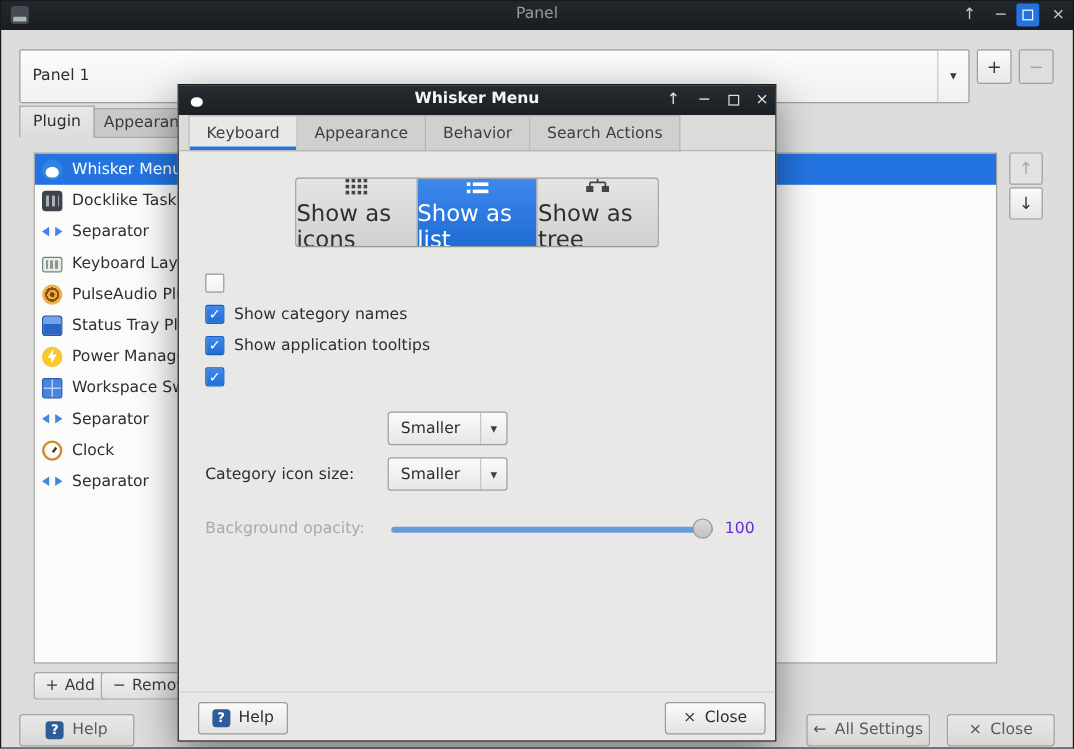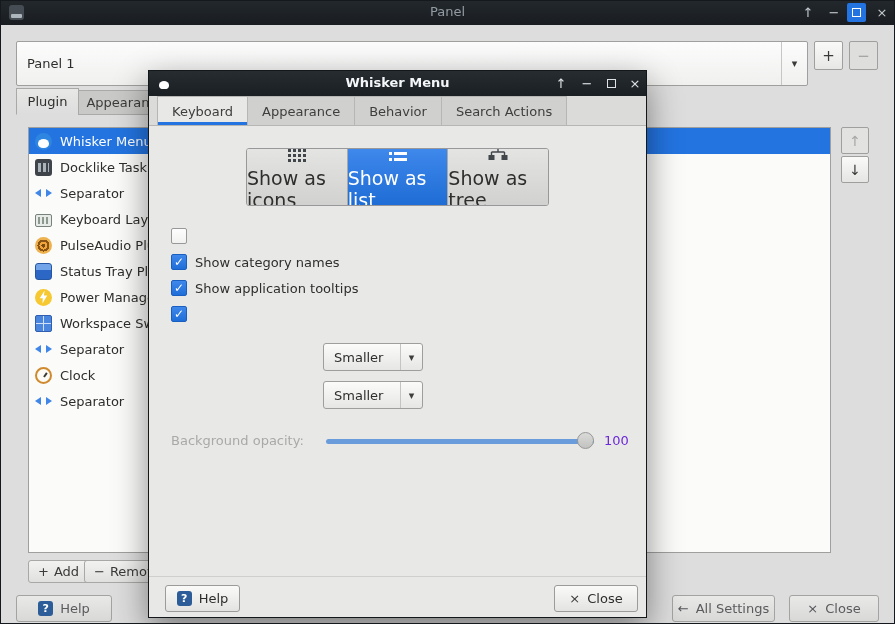--- a/index.html
+++ b/index.html
@@ -337,20 +337,21 @@
   <div class="opt o4">
     <span class="cb checked">
         <i>✓</i>
       </span>
   </div>
 
   <div class="dropdown d1">
     <span class="dd-label">Smaller</span>
     <span class="dd-arrow">▾</span>
   </div>
+  <div class="srow s2">Category icon size:</div>
   <div class="dropdown d2">
     <span class="dd-label">Smaller</span>
     <span class="dd-arrow">▾</span>
   </div>
 
   <div class="op-label">Background opacity:</div>
   <div class="slider-track"></div>
   <div class="slider-handle"></div>
   <div class="op-value">100</div>
 

